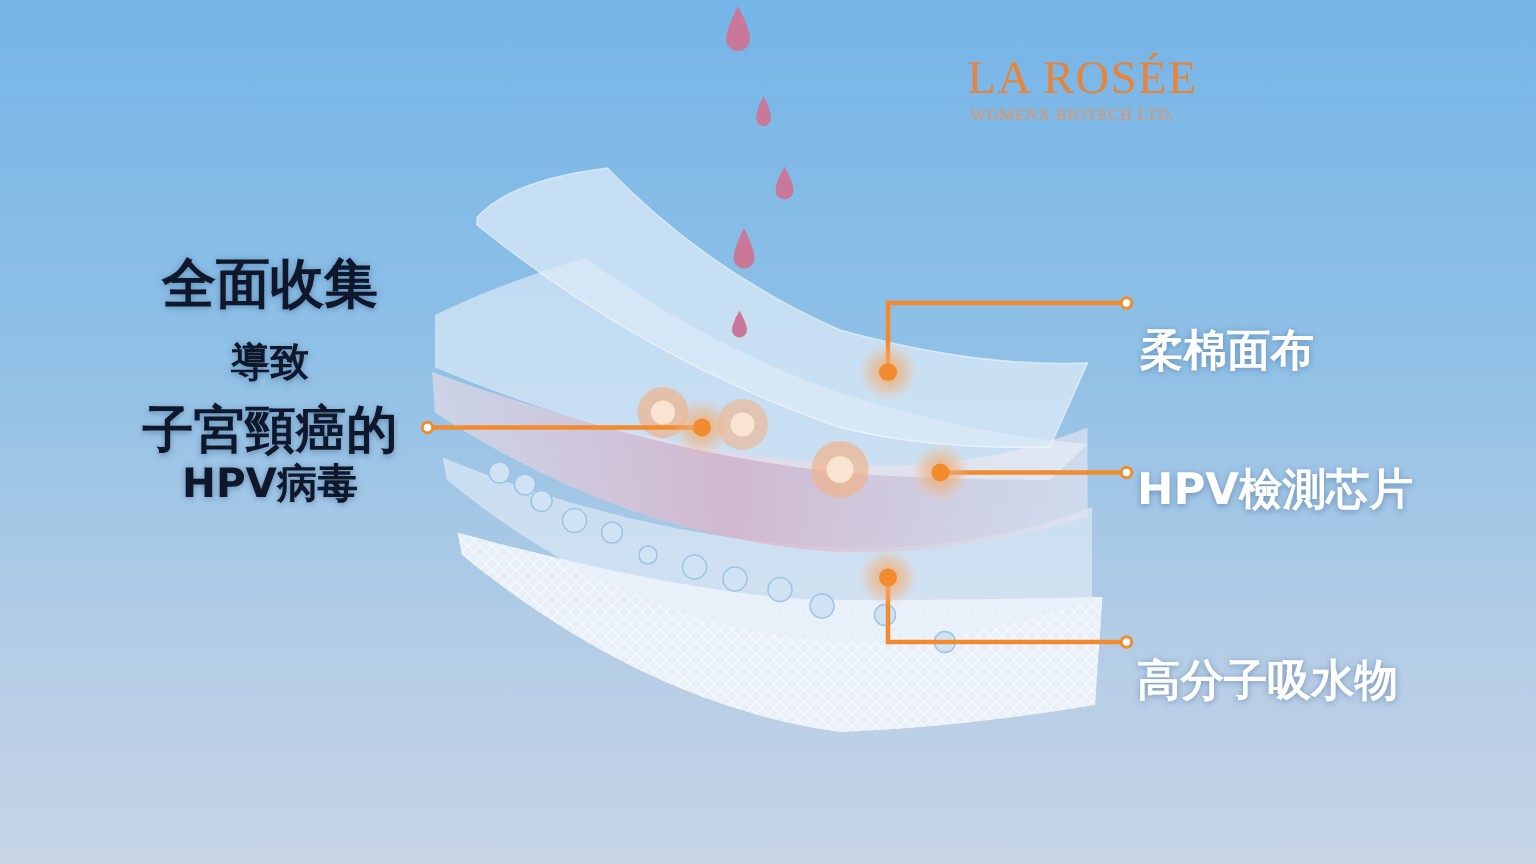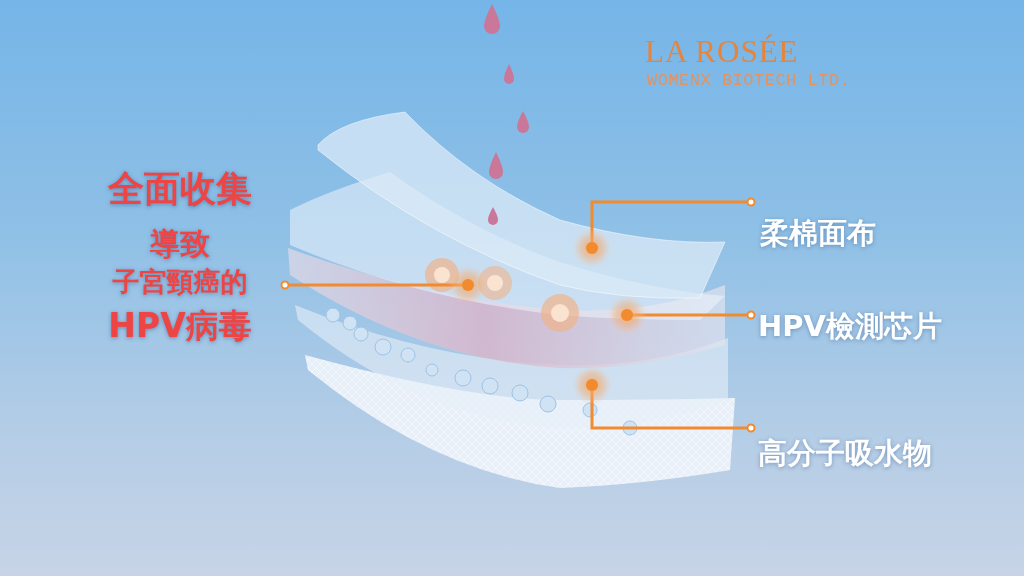--- a/index.html
+++ b/index.html
@@ -2,27 +2,27 @@
 <html><head>
 <meta charset="utf-8">
 <style>
   html,body{margin:0;padding:0;}
   body{width:1024px;height:576px;overflow:hidden;position:relative;
     background:linear-gradient(180deg,#75b5e8 0%,#8fc0e6 40%,#b4cde6 75%,#c7d4e6 100%);
     font-family:"DejaVu Sans",sans-serif;}
   .abs{position:absolute;}
   #logo{left:645px;top:30px;width:360px;height:60px;}
   .logo-en{position:absolute;left:0;top:4px;font-family:"Liberation Serif",serif;font-size:31px;color:#e8843a;letter-spacing:1px;}
-  .logo-sub{position:absolute;left:2px;top:41px;font-family:Liberation Mono, monospace;font-size:17px;color:#e8915a;letter-spacing:0.5px;}
+  .logo-sub{position:absolute;left:2px;top:41px;font-family:Liberation Serif, serif;font-size:11px;color:#e8915a;letter-spacing:0.5px;}
   .logo-cn{position:absolute;left:204px;top:2px;font-size:42px;color:#ee7f2a;font-weight:bold;letter-spacing:2px;}
-  .left-text{left:60px;width:240px;text-align:center;color:#ef4444;text-shadow:0 1px 4px rgba(40,80,130,0.5);font-weight:bold;}
+  .left-text{left:60px;width:240px;text-align:center;color:#0f172a;text-shadow:0 1px 4px rgba(40,80,130,0.5);font-weight:bold;}
   #lt1{top:165px;font-size:36px;}
-  #lt2{top:224px;font-size:30px;}
-  #lt3{top:264px;font-size:27px;}
-  #lt4{top:304px;font-size:33px;}
+  #lt2{top:224px;font-size:26px;}
+  #lt3{top:264px;font-size:34px;}
+  #lt4{top:304px;font-size:27px;}
   .label{color:#fff;font-size:29px;font-weight:bold;text-shadow:0 1px 4px rgba(40,80,130,0.45);white-space:nowrap;margin-top:24px;}
   #lbl1{left:760px;top:190px;}
   #lbl2{left:758px;top:283px;}
   #lbl3{left:758px;top:410px;text-align:center;}
   svg#art{position:absolute;left:0;top:0;}
 </style>
 </head>
 <body>
 
 <svg id="art" width="1024" height="576">

